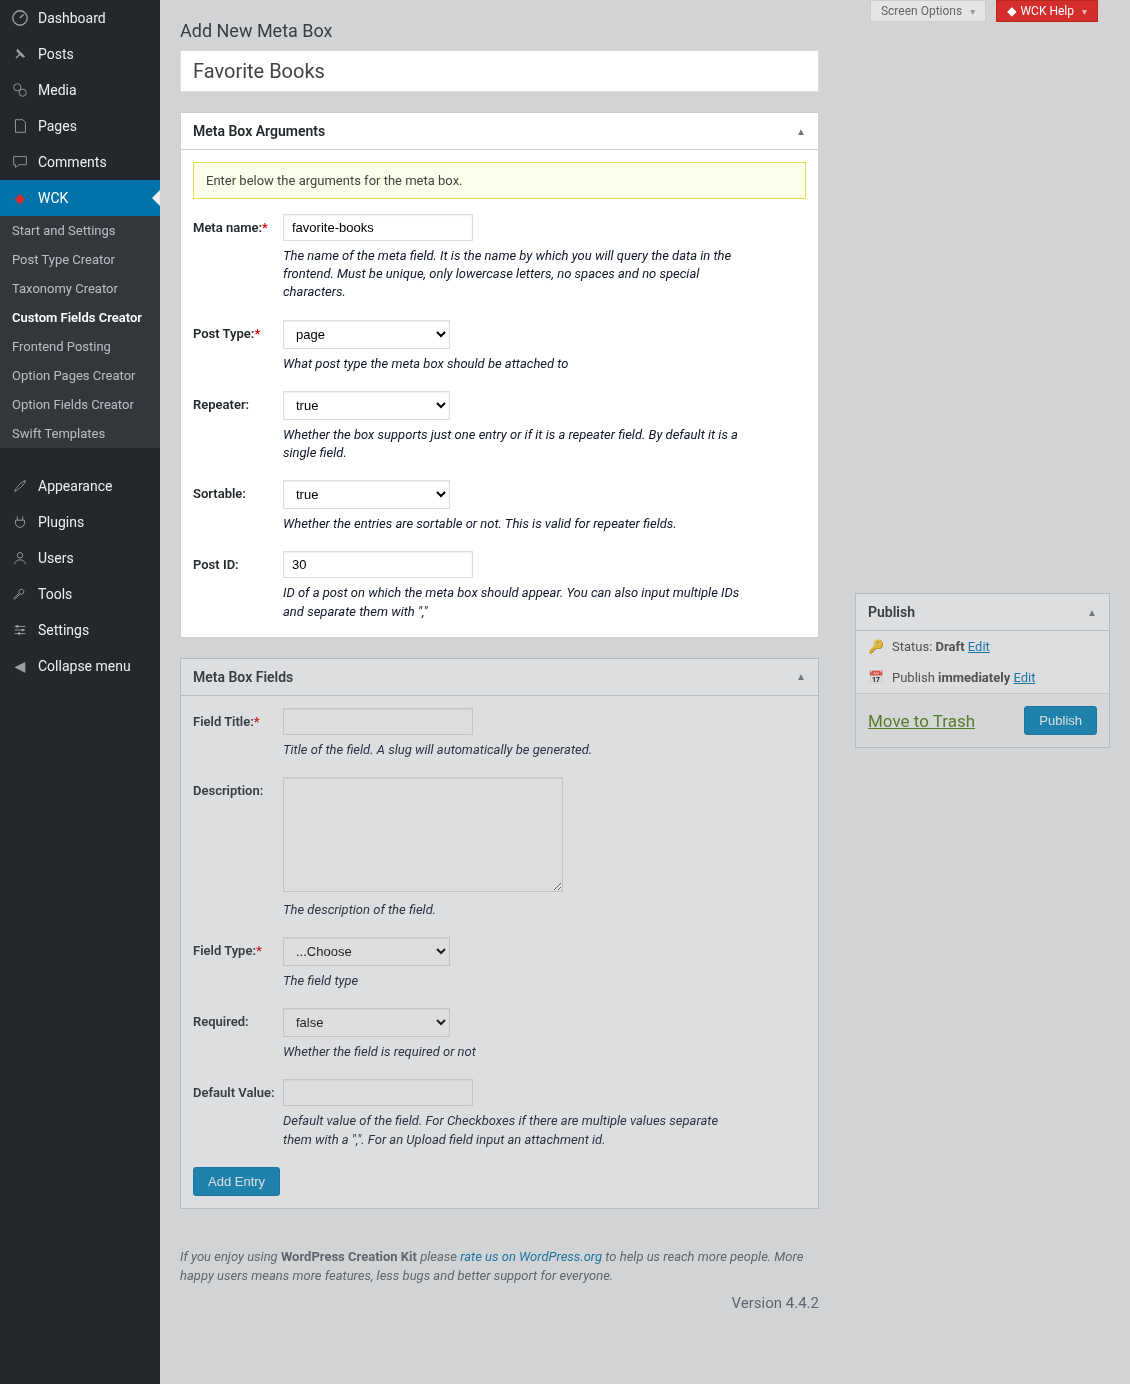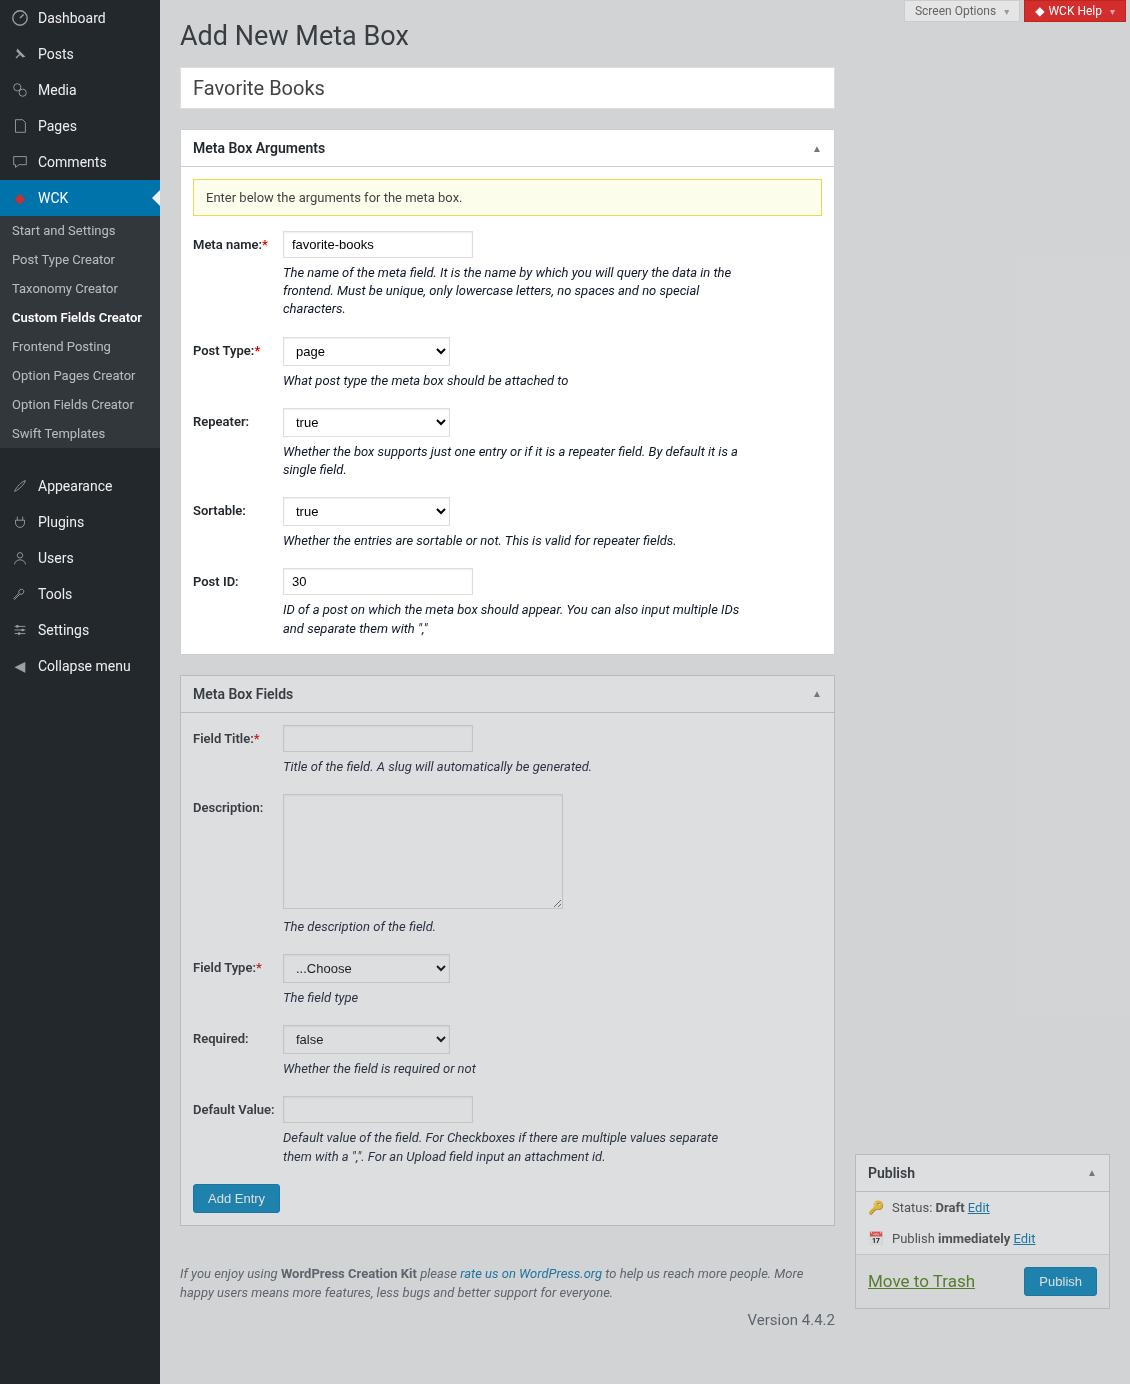--- a/index.html
+++ b/index.html
@@ -8,26 +8,26 @@
 .sidebar { width: 160px; background: #23282d; color: #eee; flex-shrink: 0; }
 .side-item { display: flex; align-items: center; padding: 8px 10px; color: #eee; cursor: pointer; font-size: 14px; text-align: center; }
 .side-item .ic { width: 20px; height: 20px; margin-right: 8px; display: inline-flex; align-items: center; justify-content: center; opacity: 0.6; }
 .side-item.current { background: #0073aa; color: #fff; position: relative; }
 .side-item.current::after { content: ""; position: absolute; right: 0; top: 50%; transform: translateY(-50%); border: 8px solid transparent; border-right-color: #f1f1f1; }
 .side-sub { padding: 7px 12px; font-size: 13px; color: rgba(240,245,250,.7); cursor: pointer; background: #32373c; }
 .side-sub.active { color: #fff; font-weight: 600; }
 .side-group { background: #32373c; }
 .side-space { height: 20px; }
 .content { flex: 1; padding: 0 20px 40px 20px; position: relative; }
-.topbar { position: absolute; top: 0; right: 4px; display: flex; gap: 4px; text-align: right; }
+.topbar { position: absolute; top: 0; right: 32px; display: flex; gap: 10px; text-align: right; }
 .topbtn { background: #e5e5e5; border: 1px solid #ccc; padding: 3px 10px; font-size: 12px; color: #656565; cursor: pointer; display: flex; align-items: center; gap: 4px; }
 .topbtn.red { background: #d32d2e; border-color: #ba281a; color: #fff; }
 .tri::after { content: "▾"; font-size: 10px; margin-left: 4px; opacity: 0.6; }
-h1.pagetitle { font-size: 27px; font-weight: 400; padding: 20px 0 15px 0; color: #23282d; }
-.cols { display: flex; gap: 20px; align-items: flex-end; }
+h1.pagetitle { font-size: 18px; font-weight: 400; padding: 20px 0 9px 0; color: #23282d; }
+.cols { display: flex; gap: 36px; align-items: center; }
 .maincol { flex: 1; }
 .sidecol { width: 255px; }
 .titlebox { background: #fff; border: 1px solid #ddd; padding: 8px 12px; font-size: 20px; margin-bottom: 20px; }
 .postbox { background: #fff; border: 1px solid #ccd0d4; margin-bottom: 20px; }
 .postbox-head { border-bottom: 1px solid #ccd0d4; padding: 10px 12px; display: flex; justify-content: space-between; align-items: center; }
 .postbox-head h2 { font-size: 14px; font-weight: 600; color: #23282d; }
 .collapse-tri { color: #72777c; font-size: 10px; }
 .postbox-body { padding: 12px; }
 .notice { background: #fdfdec; border: 1px solid #e6db55; padding: 10px 12px; margin-bottom: 15px; color: #444; }
 .row { display: flex; margin-bottom: 18px; }

